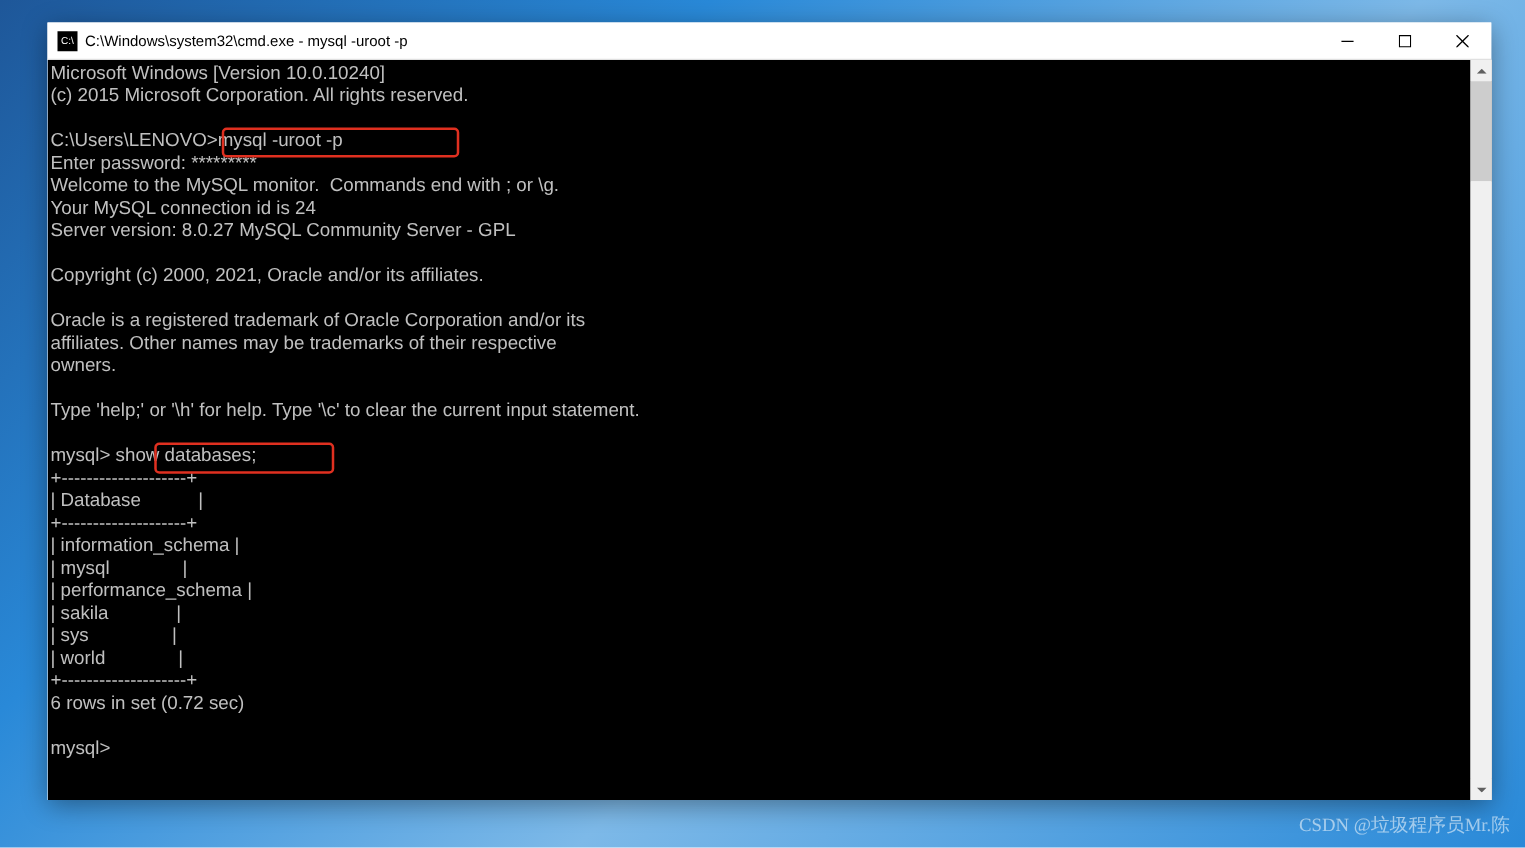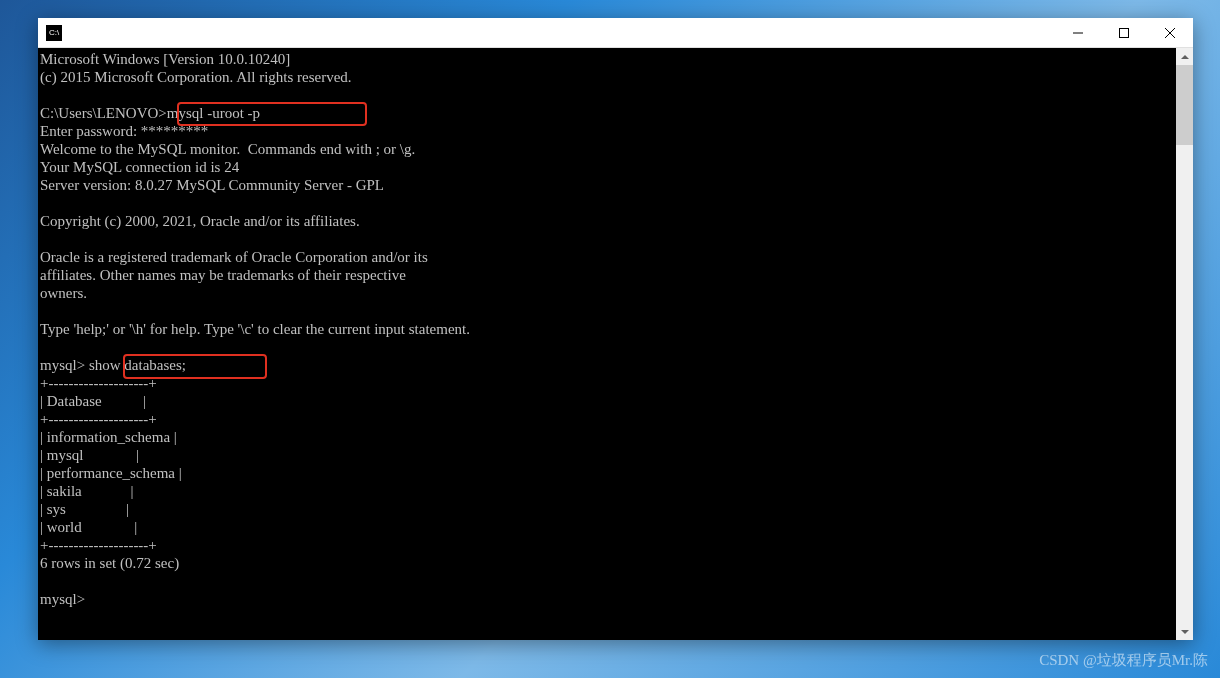--- a/index.html
+++ b/index.html
@@ -63,21 +63,21 @@
       justify-content: center;
       font-family: Arial, sans-serif;
       font-size: 11px;
       color: #000;
       cursor: pointer;
     }
     .terminal {
       flex: 1;
       background: #000;
       color: #c0c0c0;
-      font-family: Liberation Serif, serif;
+      font-family: Liberation Sans, sans-serif;
       font-size: 15px;
       line-height: 18px;
       padding: 2px 0 0 2px;
       overflow-y: auto;
       position: relative;
     }
     .terminal-content {
       white-space: pre;
       position: relative;
     }
@@ -139,20 +139,21 @@
     }
   </style>
 </head>
 <body>
 
 <div class="window">
   <div class="titlebar">
     <div class="titlebar-icon">
       <span>C:\</span>
     </div>
+    <div class="titlebar-text">C:\Windows\system32\cmd.exe - mysql  -uroot -p</div>
     <div class="titlebar-controls">
       <div class="titlebar-btn">
         <svg width="10" height="10" viewBox="0 0 10 10">
             <line x1="0" y1="5" x2="10" y2="5" stroke="#000" stroke-width="1"></line>
           </svg>
       </div>
       <div class="titlebar-btn">
         <svg width="10" height="10" viewBox="0 0 10 10">
             <rect x="0.5" y="0.5" width="9" height="9" fill="none" stroke="#000" stroke-width="1"></rect>
           </svg>

